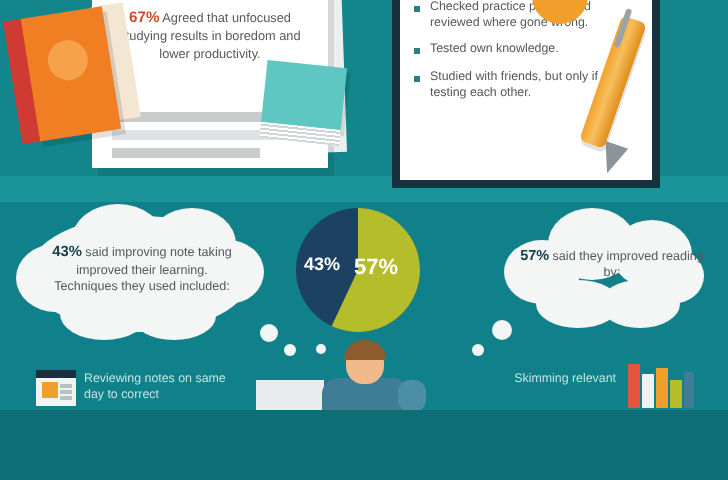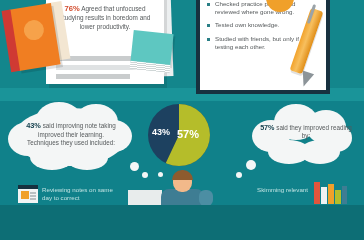--- a/index.html
+++ b/index.html
@@ -353,21 +353,21 @@
   <div class="band-mid"></div>
   <div class="band-bottom"></div>
 
   <div class="paper-back"></div>
   <div class="paper-stack"></div>
   <div class="grey-line l1"></div>
   <div class="grey-line l2"></div>
   <div class="grey-line l3"></div>
 
   <div class="stat-67">
-    <b>76%</b><span> Agreed that unfocused studying results in boredom and lower productivity.</span>
+    <b>67%</b><span> Agreed that unfocused studying results in boredom and lower productivity.</span>
   </div>
 
   <div class="book-pages"></div>
   <div class="book-orange">
     <div class="spine"></div>
     <div class="emblem"></div>
   </div>
   <div class="book-teal">
     <div class="edge"></div>
   </div>

